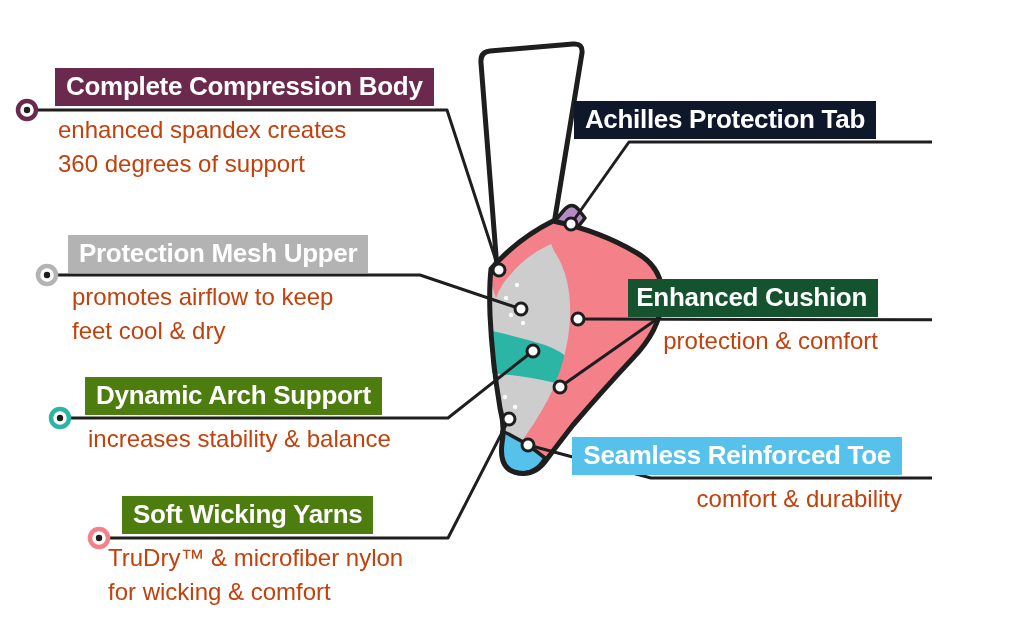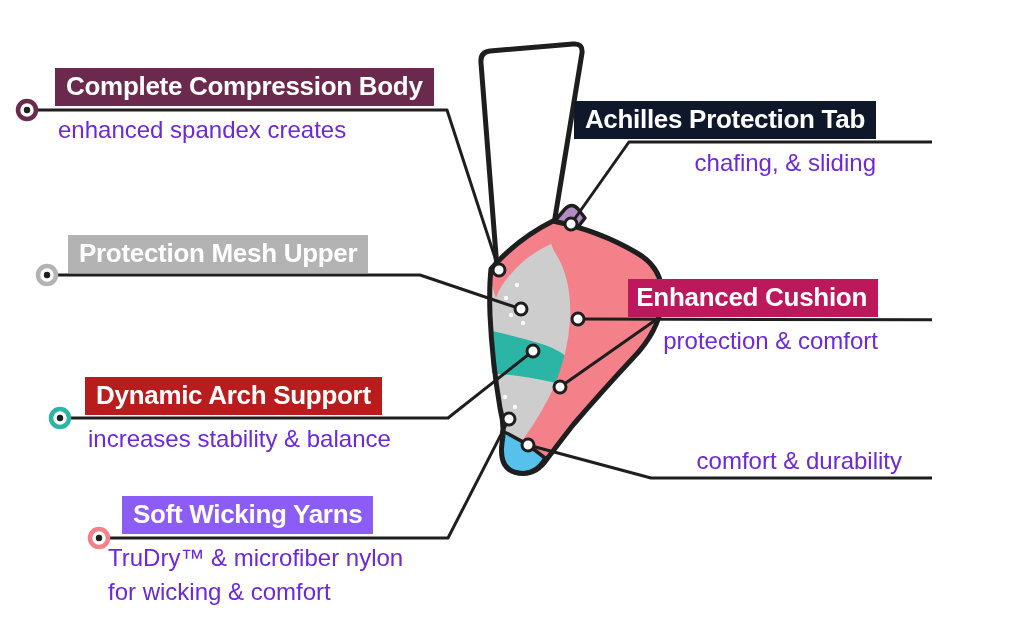--- a/index.html
+++ b/index.html
@@ -7,21 +7,21 @@
     position:relative;width:932px;height:626px;background:#ffffff;overflow:hidden;
     font-family:"Liberation Sans",sans-serif;
     margin-top:15px;
   }
   svg.overlay{position:absolute;left:0;top:0;}
   .callout{position:absolute;z-index:2;}
   .callout .tag{
     display:inline-block;color:#ffffff;font-weight:700;font-size:26px;line-height:1;
     padding:5px 11px 7px;letter-spacing:-0.3px;white-space:nowrap;
   }
-  .callout .desc{font-size:24px;line-height:34px;color:#6d28d9;margin-top:7px;white-space:nowrap;}
+  .callout .desc{font-size:24px;line-height:34px;color:#c2410c;margin-top:7px;white-space:nowrap;}
   .callout.right{text-align:right;}
 </style>
 </head>
 <body>
 
 <div class="stage">
 
   <svg class="overlay" width="1024" height="626" viewBox="0 0 1024 626">
 
     <path d="M 497 253 L 481 48 Q 480 37 490 36 L 573 29 Q 583 28 582 38 L 553 215 Z" fill="#ffffff" stroke="#1e1e1e" stroke-width="5" stroke-linejoin="round"></path>
@@ -95,55 +95,60 @@
       <circle cx="560" cy="372" r="6"></circle>
       <circle cx="509" cy="404" r="6"></circle>
       <circle cx="528" cy="430" r="6"></circle>
     </g>
   </svg>
 
   <div class="callout left" style="left:55px;top:53px;">
     <span class="tag" style="background-color: rgb(107, 42, 77);">Complete Compression Body</span>
     <div class="desc" style="margin-left:3px;">
       <div>enhanced spandex creates</div>
+      <div>360 degrees of support</div>
     </div>
   </div>
 
   <div class="callout left" style="left:68px;top:220px;">
     <span class="tag" style="background-color: rgb(179, 179, 179);">Protection Mesh Upper</span>
+    <div class="desc" style="margin-left:4px;">
+      <div>promotes airflow to keep</div>
+      <div>feet cool &amp; dry</div>
+    </div>
   </div>
 
   <div class="callout left" style="left:85px;top:362px;">
-    <span class="tag" style="background-color: #b91c1c;">Dynamic Arch Support</span>
+    <span class="tag" style="background-color: #4d7c0f;">Dynamic Arch Support</span>
     <div class="desc" style="margin-left:3px;">
       <div>increases stability &amp; balance</div>
     </div>
   </div>
 
   <div class="callout left" style="left:122px;top:481px;">
-    <span class="tag" style="background-color: #8b5cf6;">Soft Wicking Yarns</span>
+    <span class="tag" style="background-color: #4d7c0f;">Soft Wicking Yarns</span>
     <div class="desc" style="margin-left:-14px;">
       <div>TruDry™ &amp; microfiber nylon</div>
       <div>for wicking &amp; comfort</div>
     </div>
   </div>
 
   <div class="callout right" style="right:56px;top:86px;">
     <span class="tag" style="background-color: #0f172a;">Achilles Protection Tab</span>
     <div class="desc">
-      <div>chafing, &amp; sliding</div>
     </div>
   </div>
 
   <div class="callout right" style="right:54px;top:264px;">
-    <span class="tag" style="background-color: #be185d; padding-left: 8px;">Enhanced Cushion</span>
+    <span class="tag" style="background-color: #14532d; padding-left: 8px;">Enhanced Cushion</span>
     <div class="desc">
       <div>protection &amp; comfort</div>
     </div>
   </div>
 
   <div class="callout right" style="right:30px;top:422px;">
+    <span class="tag" style="background-color: rgb(86, 193, 234);">Seamless Reinforced Toe</span>
     <div class="desc">
       <div>comfort &amp; durability</div>
     </div>
   </div>
 
 </div>
 
 </body></html>

